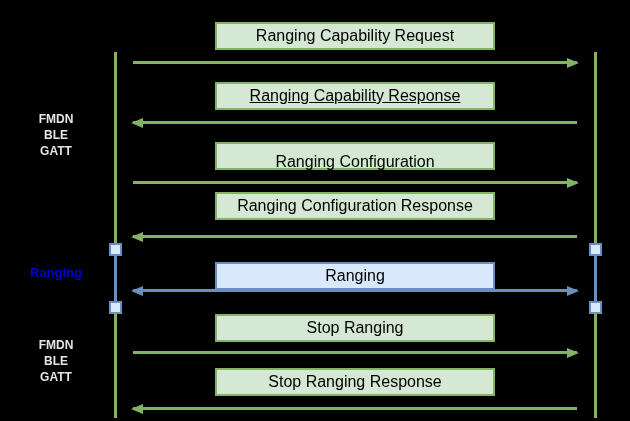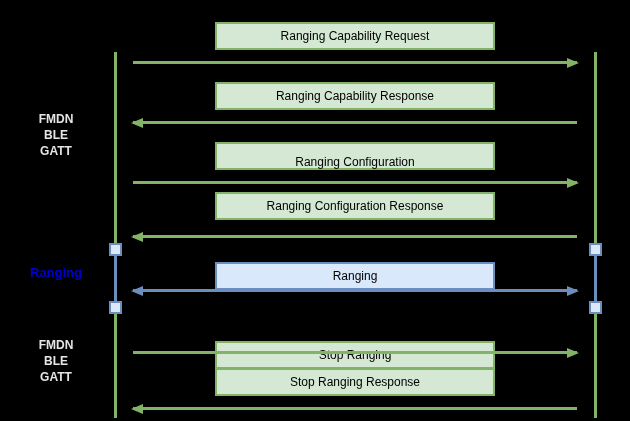--- a/index.html
+++ b/index.html
@@ -12,21 +12,21 @@
   .lifeline.right{left:594px;}
   .blue-seg{position:absolute;top:249px;height:59px;width:3px;background:#6c8ebf;}
   .blue-seg.left{left:114px;}
   .blue-seg.right{left:594px;}
   .node{position:absolute;width:13px;height:13px;box-sizing:border-box;
     background:#dae8fc;border:2px solid #6c8ebf;}
   .msg-box{
     position:absolute;left:215px;width:280px;height:28px;box-sizing:border-box;
     border:2px solid #82b366;background:#d5e8d4;color:#000000;
     display:flex;align-items:center;justify-content:center;
-    font-size:12px;line-height:12px;white-space:nowrap;
+    font-size:16px;line-height:12px;white-space:nowrap;
   }
   .msg-box.blue{border-color:#6c8ebf;background:#dae8fc;}
   .arrow{position:absolute;left:133px;width:444px;height:3px;
     background:currentColor;color:#82b366;}
   .arrow.blue{color:#6c8ebf;}
   .arrow.dir-right::after,.arrow.dir-both::after{
     content:"";position:absolute;right:-2px;top:50%;transform:translateY(-50%);
     width:0;height:0;border-top:5px solid transparent;border-bottom:5px solid transparent;
     border-left:12px solid currentColor;}
   .arrow.dir-left::before,.arrow.dir-both::before{
@@ -65,41 +65,41 @@
     <span>FMDN</span>
     <span>BLE</span>
     <span>GATT</span>
   </div>
 
   <div class="msg-box" style="top:22px;">
     <span>Ranging Capability Request</span>
   </div>
   <div class="arrow dir-right" style="top:61px;"></div>
 
-  <div class="msg-box" style="top:82px;">
+  <div class="msg-box" style="top:82px;text-decoration:underline;">
     <span>Ranging Capability Response</span>
   </div>
   <div class="arrow dir-left" style="top:121px;"></div>
 
   <div class="msg-box" style="top:142px;align-items:flex-end;">
     <span>Ranging Configuration</span>
   </div>
   <div class="arrow dir-right" style="top:181px;"></div>
 
   <div class="msg-box" style="top:192px;">
     <span>Ranging Configuration Response</span>
   </div>
   <div class="arrow dir-left" style="top:235px;"></div>
 
   <div class="msg-box blue" style="top:262px;">
     <span>Ranging</span>
   </div>
   <div class="arrow blue dir-both" style="top:289px;"></div>
 
-  <div class="msg-box" style="top:314px;margin-top:27px;">
+  <div class="msg-box" style="top:314px;">
     <span>Stop Ranging</span>
   </div>
   <div class="arrow dir-right" style="top:351px;"></div>
 
   <div class="msg-box" style="top:368px;">
     <span>Stop Ranging Response</span>
   </div>
   <div class="arrow dir-left" style="top:407px;"></div>
 
 </div>

